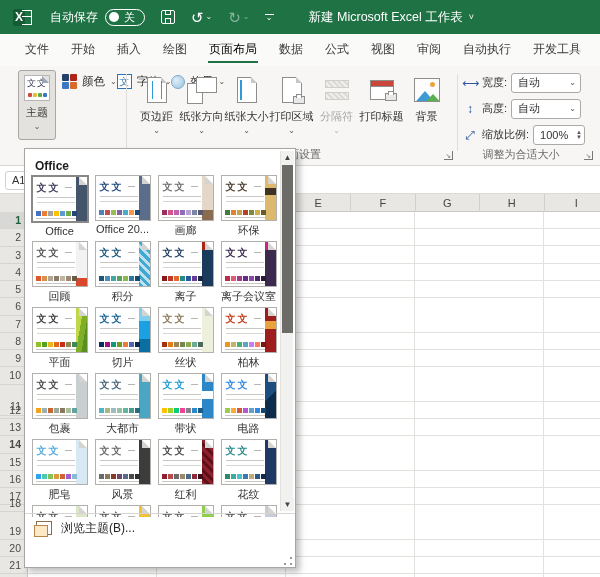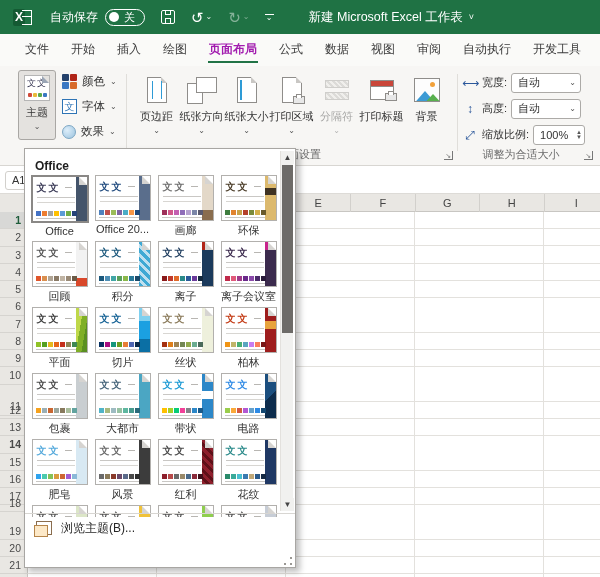--- a/index.html
+++ b/index.html
@@ -32,21 +32,21 @@
   .qat-custom i { width:9px; border-top:1.5px solid #fff; margin-bottom:1px; }
   .qat-custom span { font-size:8px; line-height:4px; }
   .doc-title { margin-left:34px; font-size:12.5px; display:flex; align-items:center; gap:6px; }
   .doc-title .chev { font-size:9px; }
 
   
   .tabs { position:absolute; left:0; top:34px; width:600px; height:32px; background:#fafaf8;
     display:flex; align-items:flex-end; padding:0 0 0 14px; }
   .tab { font-size:12px; color:#3b3b3b; padding:7px 11px 8px 11px; position:relative;
     white-space:nowrap; cursor:default; }
-  .tab.active { font-weight:bold; color:#a21caf; }
+  .tab.active { font-weight:normal; color:#000000; }
   .tab.active::after { content:""; position:absolute; left:10px; right:10px; bottom:3px;
     border-bottom:2.5px solid #217346; }
 
   
   .ribbon { position:absolute; left:0; top:66px; width:600px; height:100px;
     background:#f7f6f4; border-bottom:1px solid #d8d6d2; }
   .rsep { position:absolute; top:8px; bottom:14px; border-left:1px solid #e0deda; }
   .grp-label { position:absolute; bottom:3px; font-size:11px; color:#6b6b6b; text-align:center; }
   .launcher { position:absolute; bottom:5px; width:9px; height:9px;
     border-right:1px solid #777; border-bottom:1px solid #777; }
@@ -57,21 +57,21 @@
     display:flex; flex-direction:column; align-items:center; padding-top:4px; }
   .themes-btn .tb-thumb { width:26px; height:26px; background:#fff; border:1px solid #b5b5b5; position:relative; }
   .tb-thumb .txt { font-size:9px; color:#3b3b57; text-align:center; line-height:14px; letter-spacing:1px;}
   .tb-thumb .dots { display:flex; gap:1px; justify-content:center; margin-top:3px; }
   .tb-thumb .dots i { width:4px; height:4px; border-radius:1px; }
   .tb-thumb .fold { position:absolute; top:0; right:0; width:0; height:0;
     border-bottom:7px solid #9aa5b5; border-right:7px solid #e4e2df; }
   .themes-btn .lbl { font-size:11px; color:#333; margin-top:4px; }
   .themes-btn .chev { font-size:8px; color:#555; margin-top:2px; }
 
-  .stack { position:absolute; left:62px; top:6px; display:flex; flex-direction:column; gap:6px; }
+  .stack { position:absolute; left:62px; top:6px; display:flex; }
   .stack-item { display:flex; align-items:center; gap:5px; font-size:11.5px; color:#333; height:19px; }
   .stack-item .chev { font-size:8px; color:#555; }
   .ico-colors { width:15px; height:15px; display:grid; grid-template-columns:7px 7px; grid-template-rows:7px 7px; gap:1px; }
   .ico-colors i { border-radius:1px; }
   .ico-font { width:15px; height:15px; border:1px solid #2e74b5; color:#2e74b5; font-size:10px;
     text-align:center; line-height:13px; background:#fff; }
   .ico-effect { width:14px; height:14px; border-radius:50%; border:1px solid #7da7c4;
     background:radial-gradient(circle at 35% 35%, #ddeefa, #9cc3de); }
 
   .ps-items { position:absolute; left:134px; top:4px; display:flex; }
@@ -228,22 +228,22 @@
       <span class="chev">˅</span>
     </div>
   </div>
 
   <div class="tabs" id="tabs">
       <div class="tab">文件</div>
       <div class="tab">开始</div>
       <div class="tab">插入</div>
       <div class="tab">绘图</div>
       <div class="tab active">页面布局</div>
+      <div class="tab">数据</div>
       <div class="tab">公式</div>
-      <div class="tab">数据</div>
       <div class="tab">视图</div>
       <div class="tab">审阅</div>
       <div class="tab">自动执行</div>
       <div class="tab">开发工具</div>
       <div class="tab">帮助</div>
     </div>
 
   <div class="ribbon">
     <div class="themes-btn">
       <div class="tb-thumb">

